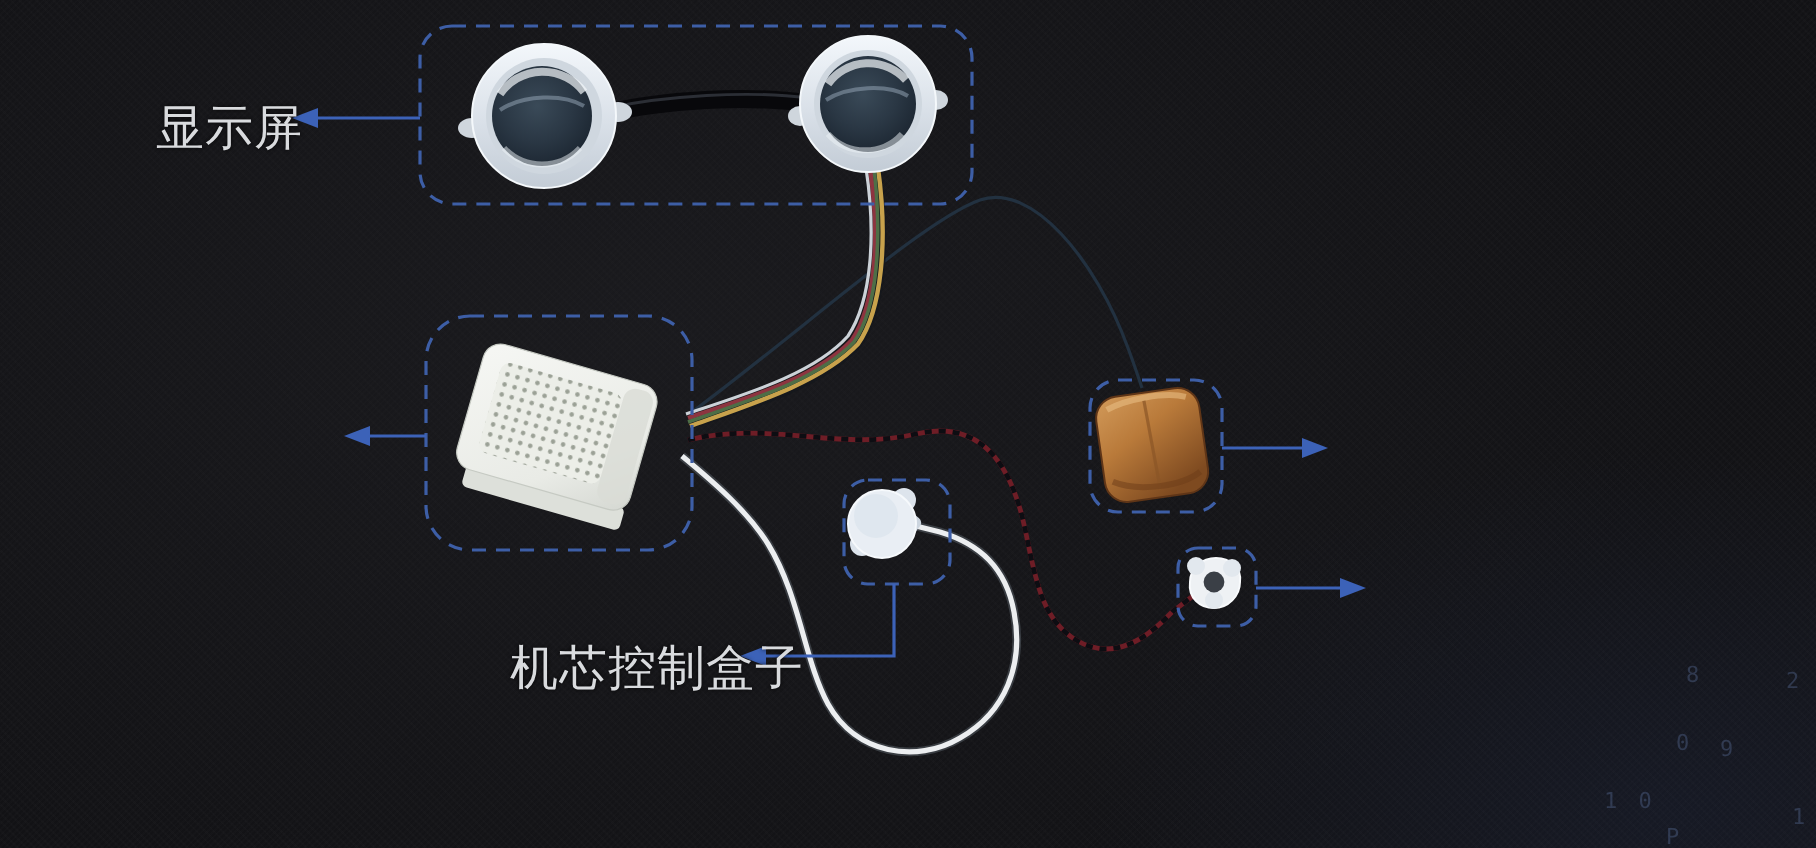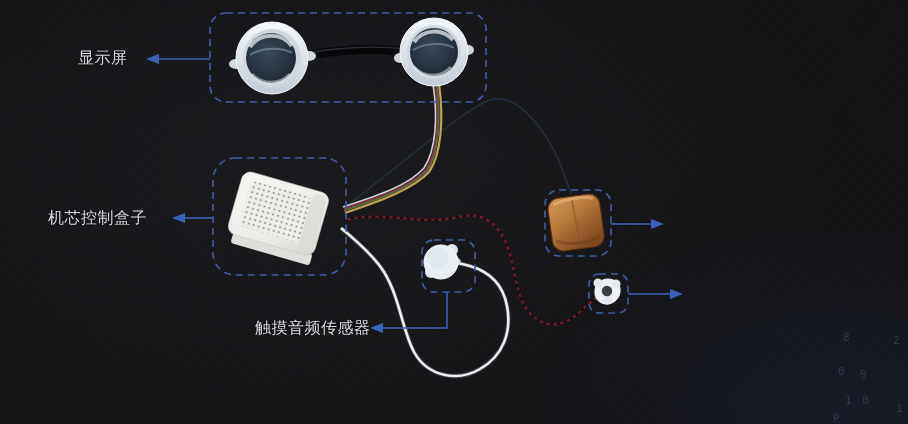--- a/index.html
+++ b/index.html
@@ -11,21 +11,21 @@
     background:
       radial-gradient(420px 260px at 92% 96%, rgba(38,52,92,0.22), rgba(0,0,0,0) 70%),
       radial-gradient(700px 400px at 35% 40%, rgba(34,34,38,0.5), rgba(0,0,0,0) 75%),
       repeating-linear-gradient(45deg, rgba(255,255,255,0.012) 0 1px, rgba(0,0,0,0) 1px 3px),
       repeating-linear-gradient(-45deg, rgba(255,255,255,0.010) 0 1px, rgba(0,0,0,0) 1px 2px),
       #121215;
   }
   .label{
     position:absolute;
     color:#d9dbde;
-    font-size:16px;
+    font-size:24px;
     letter-spacing:0.5px;
     white-space:nowrap;
     text-shadow:0 0 2px rgba(0,0,0,0.8);
   }
   svg{position:absolute;left:0;top:0;}
   .faint{
     position:absolute;
     color:rgba(104,126,176,0.32);
     font-size:11px;
     font-family:"DejaVu Sans Mono","Liberation Mono",monospace;
@@ -170,24 +170,23 @@
         <polygon points="664,224 651,219 651,229" stroke="none"></polygon>
       </g>
       <g>
         <line x1="628" y1="294" x2="671" y2="294"></line>
         <polygon points="683,294 670,289 670,299" stroke="none"></polygon>
       </g>
     </g>
   </svg>
 
   <div class="label" style="left:78px;top:48px;">显示屏</div>
-  <div class="label" style="left:48px;top:208px;">机芯控制盒子</div>
-  <div class="label" style="left:255px;top:318px;">触摸音频传感器</div>
+  <div class="label" style="left:255px;top:318px;">机芯控制盒子</div>
 
   <span class="faint" style="left:843px;top:331px;">8</span>
   <span class="faint" style="left:893px;top:334px;">2</span>
   <span class="faint" style="left:838px;top:365px;">0</span>
   <span class="faint" style="left:860px;top:368px;">9</span>
-  <span class="faint" style="left:845px;top:394px;">1 0</span>
+  <span class="faint" style="left:802px;top:394px;">1 0</span>
   <span class="faint" style="left:896px;top:402px;">1</span>
   <span class="faint" style="left:833px;top:412px;">P</span>
 
 </div>
 
 </body></html>

